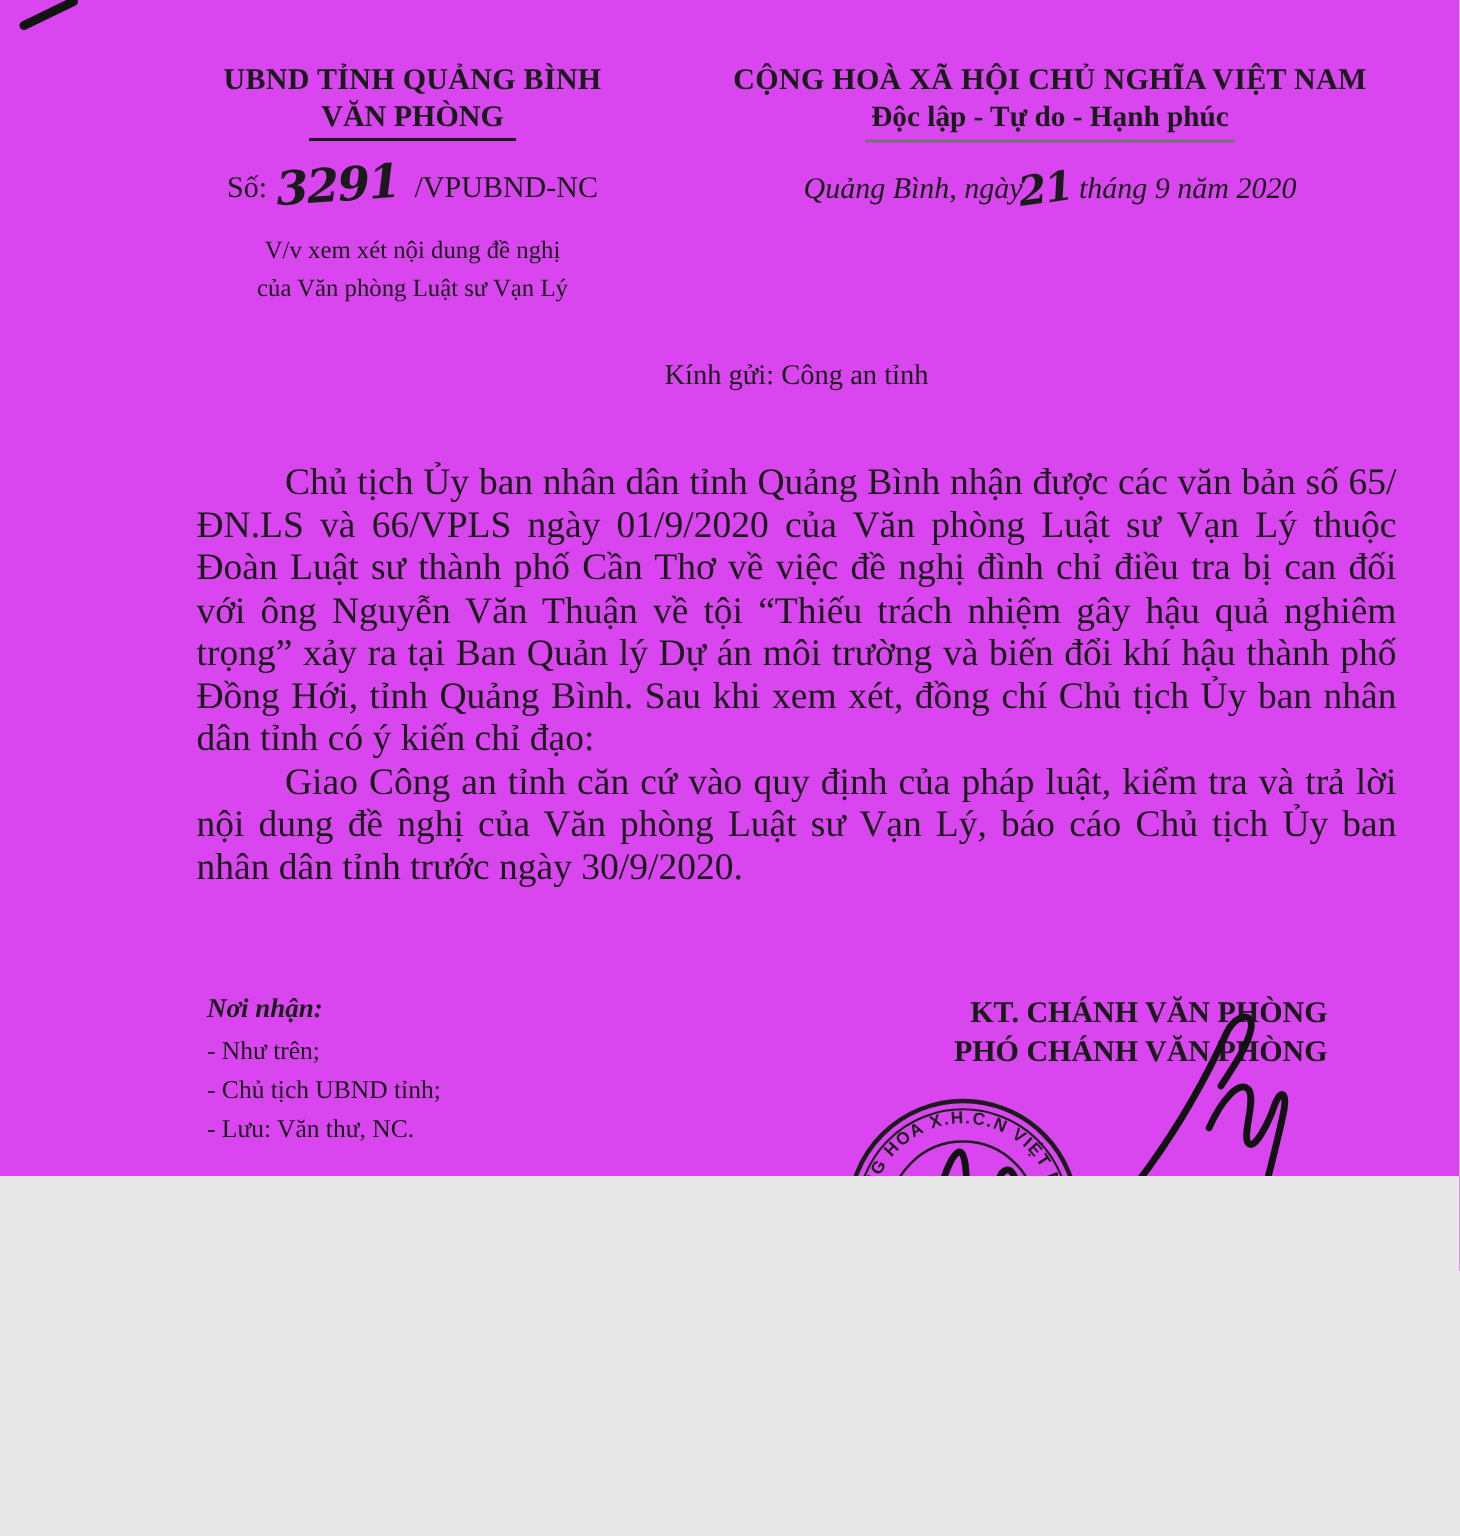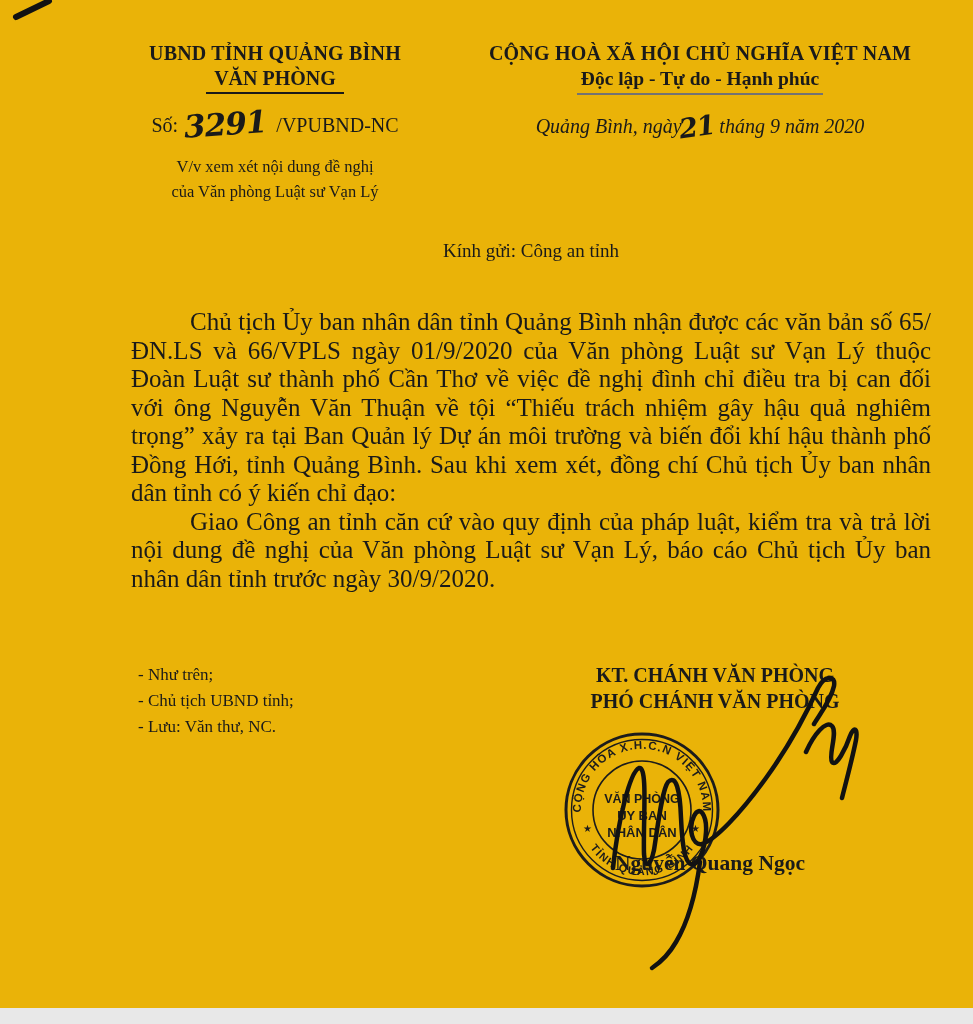--- a/index.html
+++ b/index.html
@@ -1,19 +1,19 @@
 <!DOCTYPE html>
 <html><head>
 <meta charset="utf-8">
 <style>
   * { margin:0; padding:0; box-sizing:border-box; }
   html,body { background:#e8e8e8; }
   .page {
-    position:relative; width:973px; height:1008px; margin:0 auto;
-    background:#eab308; overflow:hidden; color:#1a1a1a;
+    position:relative; width:973px; height:784px; margin:0 auto;
+    background:#d946ef; overflow:hidden; color:#1a1a1a;
     font-family:"Liberation Serif", serif;
   }
   .abs { position:absolute; }
 
   
   .header-left  { left:95px;  top:42px;  width:360px; text-align:center; }
   .header-right { left:460px; top:42px;  width:480px; text-align:center; }
   .org-parent   { font-size:20px; font-weight:bold; letter-spacing:0.2px; }
   .org-name     { display:inline-block; font-size:20px; font-weight:bold;
                   padding:0 8px 2px; border-bottom:2.2px solid #1a1a1a; margin-top:2px; }
@@ -36,21 +36,21 @@
   .salutation { left:131px; top:240px; width:800px; text-align:center; font-size:19px; }
   .body-text  { left:131px; top:308px; width:800px; font-size:25px; }
   .body-text p { text-align:justify; text-indent:59px; line-height:28.5px; }
   .body-text .it { font-style:italic; }
 
   
   .recipients { left:138px; top:662px; font-size:17px; }
   .recipients .label { font-size:18px; font-weight:bold; font-style:italic; margin-bottom:5px; }
   .recipients .item  { line-height:26px; }
 
-  .sign-titles { left:545px; top:662px; width:340px; text-align:center;
+  .sign-titles { left:545px; top:662px; width:340px; text-align:right;
                  font-size:20px; font-weight:bold; line-height:26px; }
   .signer-name { left:575px; top:851px; width:270px; text-align:center;
                  font-size:21.5px; font-weight:bold; z-index:2; }
 
   .stamp-svg     { left:562px; top:730px; z-index:1; }
   .signature-svg { left:540px; top:634px; z-index:3; pointer-events:none; }
   .corner-svg    { left:0; top:0; }
 </style>
 </head>
 <body>
@@ -82,20 +82,21 @@
   </div>
 
   <div class="abs salutation">Kính gửi: Công an tỉnh</div>
 
   <div class="abs body-text">
     <p>Chủ tịch Ủy ban nhân dân tỉnh Quảng Bình nhận được các văn bản số 65/ĐN.LS và 66/VPLS ngày 01/9/2020 của Văn phòng Luật sư Vạn Lý thuộc Đoàn Luật sư thành phố Cần Thơ về việc đề nghị đình chỉ điều tra bị can đối với ông Nguyễn Văn Thuận về tội “Thiếu trách nhiệm gây hậu quả nghiêm trọng” xảy ra tại Ban Quản lý Dự án môi trường và biến đổi khí hậu thành phố Đồng Hới, tỉnh Quảng Bình. Sau khi xem xét, đồng chí Chủ tịch Ủy ban nhân dân tỉnh có ý kiến chỉ đạo:</p>
     <p>Giao Công an tỉnh căn cứ vào quy định của pháp luật, kiểm tra và trả lời nội dung đề nghị của Văn phòng Luật sư Vạn Lý, báo cáo Chủ tịch Ủy ban nhân dân tỉnh trước ngày 30/9/2020.</p>
   </div>
 
   <div class="abs recipients">
+    <div class="label">Nơi nhận:</div>
     <div class="item">- Như trên;</div>
     <div class="item">- Chủ tịch UBND tỉnh;</div>
     <div class="item">- Lưu: Văn thư, NC.</div>
   </div>
 
   <div class="abs sign-titles">
     <div>KT. CHÁNH VĂN PHÒNG</div>
     <div>PHÓ CHÁNH VĂN PHÒNG</div>
   </div>
 

